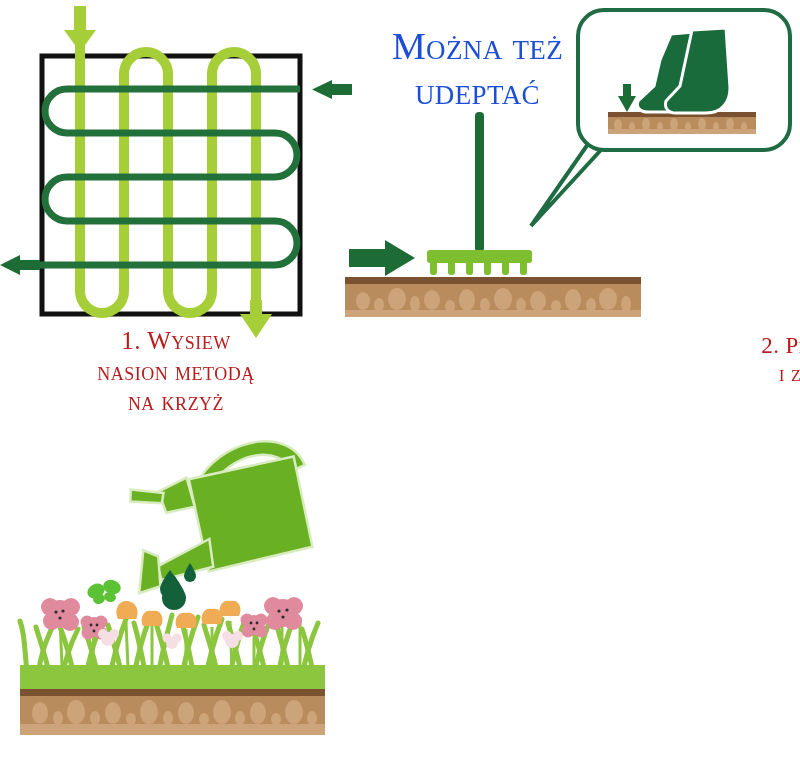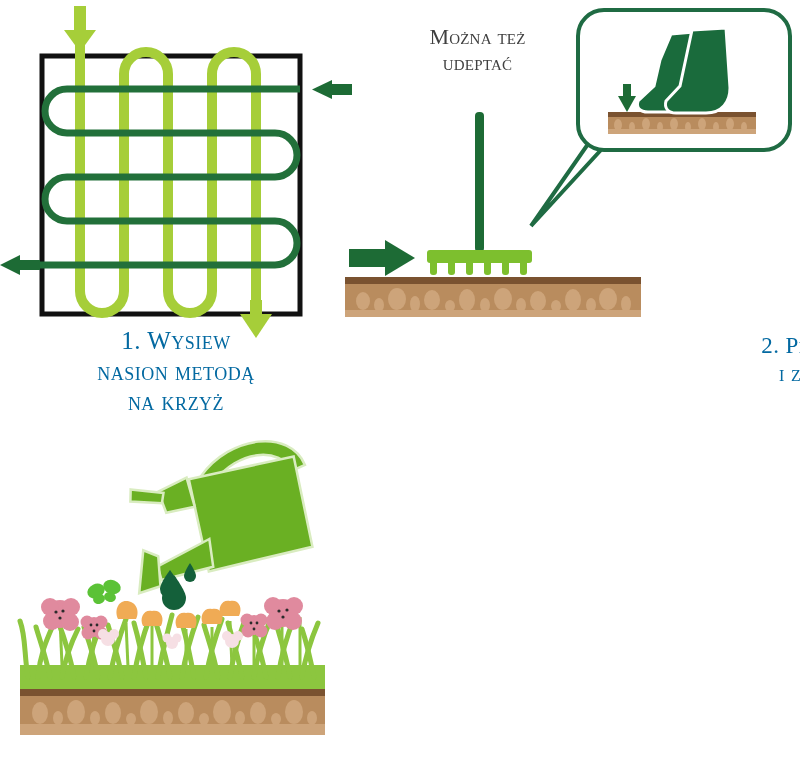--- a/index.html
+++ b/index.html
@@ -10,39 +10,39 @@
     overflow:hidden;
     position:relative;
   }
   .stage { position:absolute; left:0; top:0; width:800px; height:774px; }
   .panel { position:absolute; }
 
   
   .caption {
     position:absolute;
     text-align:center;
-    color:#0369a1;
+    color:#b91c1c;
     font-family:"Liberation Serif", serif;
     font-variant:small-caps;
     font-weight:400;
     letter-spacing:0.02em;
     line-height:1.22;
     white-space:pre-line;
   }
   #caption-1 { left:0px;   top:326px; width:352px; font-size:25px; }
   #caption-2 { left:356px; top:332px; width:300px; font-size:23px; }
 
   .bubble-text {
     position:absolute;
     left:370px; top:24px; width:215px;
     text-align:center;
-    color:#404040;
+    color:#1d4ed8;
     font-family:"Liberation Serif", serif;
     font-variant:small-caps;
-    font-size:22px;
+    font-size:38px;
     line-height:1.18;
     letter-spacing:0.01em;
     white-space:pre-line;
   }
   svg { display:block; overflow:visible; }
 </style>
 </head>
 <body>
 
 <div class="stage">

